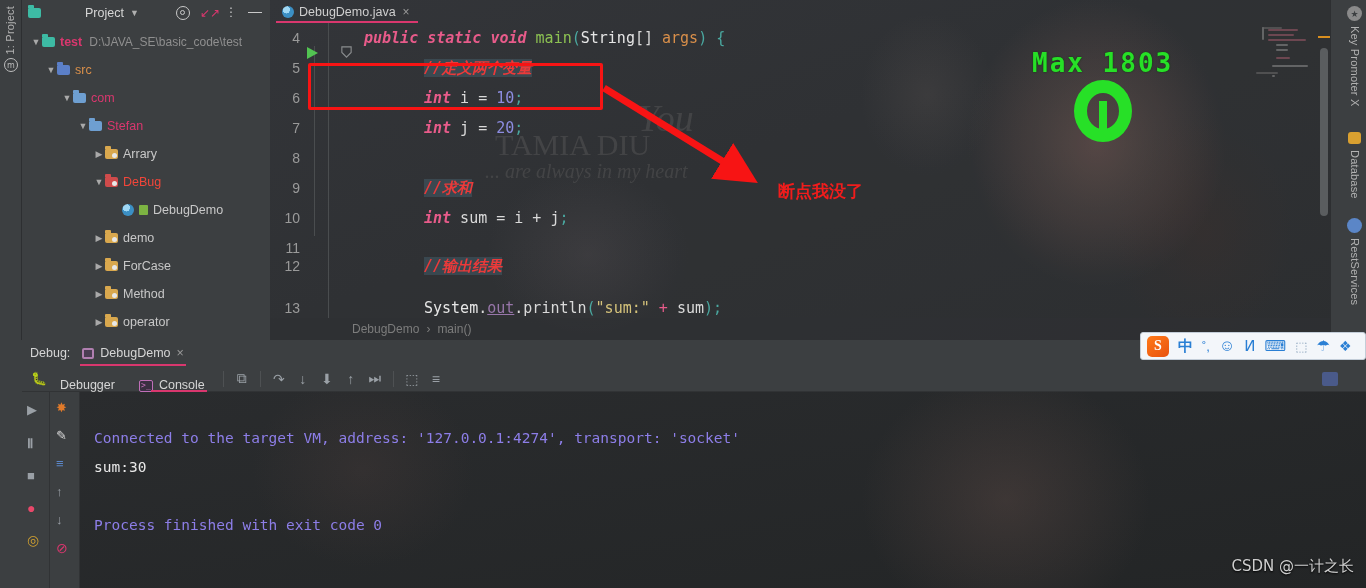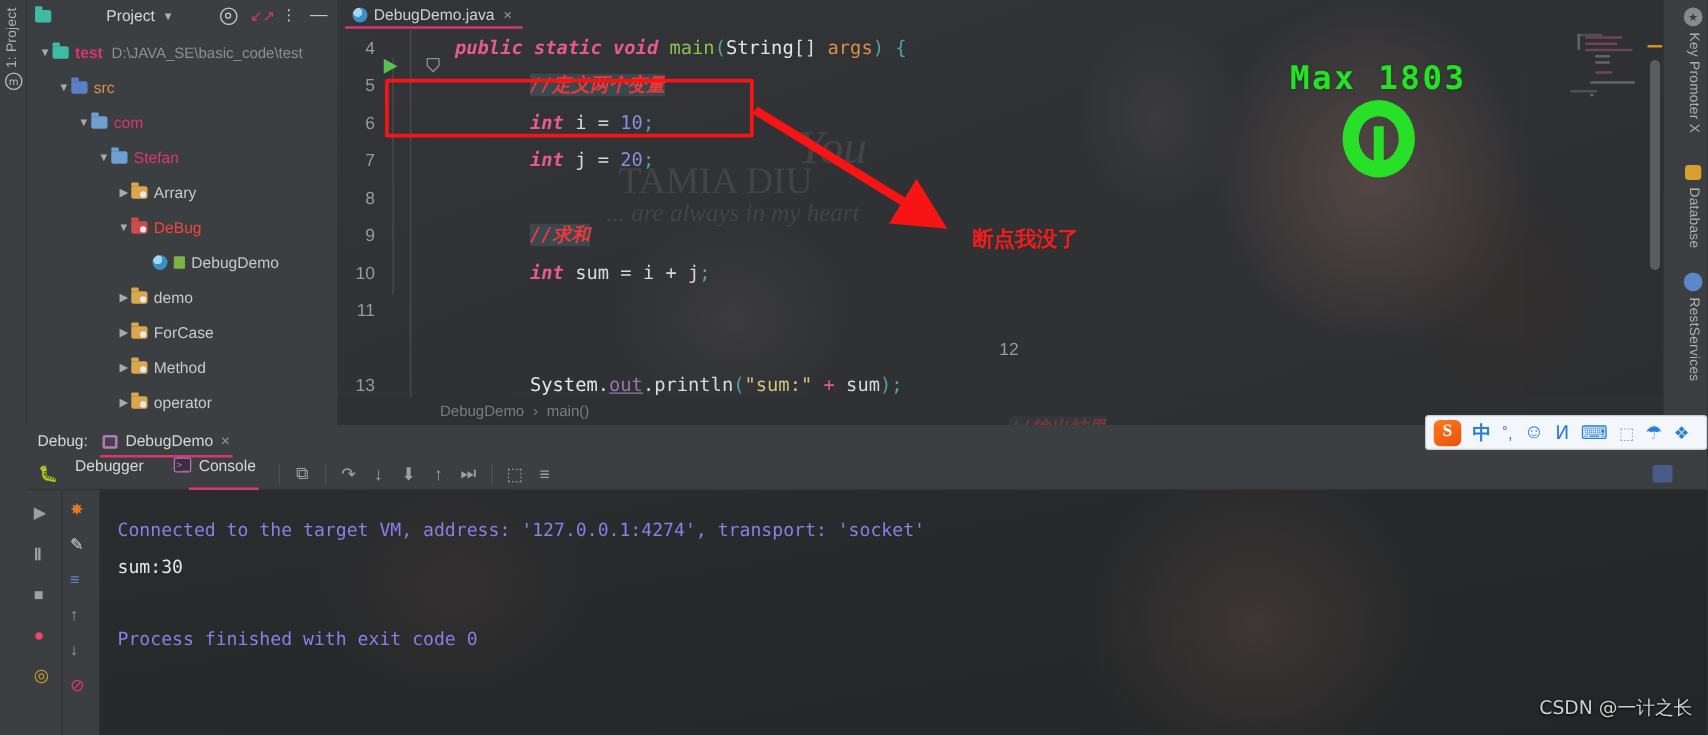--- a/index.html
+++ b/index.html
@@ -170,35 +170,35 @@
   .dbghdr { position:absolute; left:22px; top:0; right:0; height:26px; display:flex; align-items:center; gap:8px; padding-left:8px; font-size:12.5px; color:#d6d6d6; }
   .dbgtab { position:relative; display:flex; align-items:center; gap:6px; padding:0 8px 0 4px; height:26px; }
   .dbgtab:after { content:""; position:absolute; left:2px; right:6px; bottom:0; height:2px; background:#d9376e; }
   .sqico { width:12px;height:11px;border:2px solid #b07fb0; border-radius:2px; background:#4a3d52; }
 
   .dbgtoolbar {
     position:absolute; left:22px; top:26px; right:0; height:26px;
     display:flex; align-items:center; gap:0; padding-left:8px; font-size:12.5px; color:#d6d6d6;
     border-bottom:1px solid #313335;
   }
-  .dtab { padding:0 12px; display:flex; align-items:flex-start; gap:6px; position:relative; height:26px; }
+  .dtab { padding:0 12px; display:flex; align-items:flex-end; gap:6px; position:relative; height:26px; }
   .dtab.active:after { content:""; position:absolute; left:24px; right:10px; bottom:0; height:2px; background:#d9376e; }
   .consico { width:14px;height:12px;border:1.5px solid #c06fb8; border-radius:2px; background:#3a2f42;
     font-size:8px; color:#c06fb8; display:flex;align-items:center;justify-content:center; font-family:"DejaVu Sans Mono",monospace;}
   .tbsep { width:1px; height:16px; background:#4e5153; margin:0 6px; }
   .tbtn { width:24px; height:22px; display:flex;align-items:center;justify-content:center; color:#9aa0a6; font-size:14px; cursor:pointer; }
 
   .dbgside { position:absolute; left:22px; top:52px; width:28px; bottom:0; border-right:1px solid #313335; }
   .dbgside2{ position:absolute; left:50px; top:52px; width:30px; bottom:0; border-right:1px solid #313335; }
   .sbtn { position:absolute; left:5px; width:18px; height:18px; cursor:pointer; }
 
   .console {
     position:absolute; left:80px; top:52px; right:0; bottom:0;
     overflow:hidden; font-family:"DejaVu Sans Mono", monospace; font-size:14.5px;
-    padding:6px 0 0 14px;
+    padding:19px 0 0 14px;
   }
   .cbg {
     position:absolute; inset:0;
     background:
       radial-gradient(ellipse 200px 180px at 72% 55%, rgba(105,82,76,.35), rgba(0,0,0,0) 72%),
       radial-gradient(ellipse 150px 130px at 22% 40%, rgba(92,70,66,.22), rgba(0,0,0,0) 74%),
       linear-gradient(170deg,#2a2c2e,#232526);
   }
   .crow { position:relative; height:29px; display:flex; align-items:center; white-space:nowrap; }
   .cpurple { color:#8d7ee8; }
@@ -407,21 +407,21 @@
         <span class="lnum">10</span>
         <span class="gmark"></span>
         <span class="ctext" style="padding-left:92px;"><span class="k">int</span><span class="pl"> sum = i + j</span><span class="brk">;</span></span>
       </div>
 
       <div class="cline" style="top:210px;">
         <span class="lnum">11</span>
         <span class="gmark"></span>
       </div>
 
-      <div class="cline" style="top:248px;flex-direction:column;">
+      <div class="cline" style="top:228px;">
         <span class="lnum">12</span>
         <span class="gmark"></span>
         <span class="ctext" style="padding-left:92px;"><span class="cmt">//输出结果</span></span>
       </div>
 
       <div class="cline" style="top:270px;">
         <span class="lnum">13</span>
         <span class="gmark"></span>
         <span class="ctext" style="padding-left:92px;"><span class="cls">System</span><span class="pl">.</span><span class="fld">out</span><span class="pl">.</span><span class="pl">println</span><span class="brk">(</span><span class="str">"sum:"</span><span class="pl" style="color:#e85b8a;"> + </span><span class="pl">sum</span><span class="brk">)</span><span class="brk">;</span></span>
       </div>

